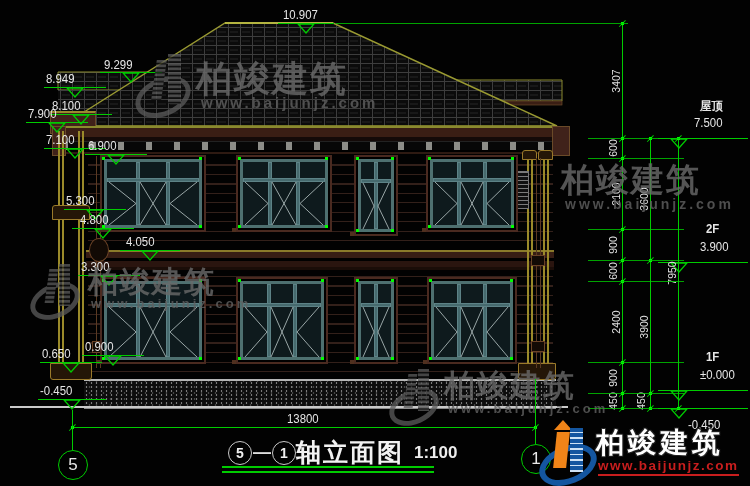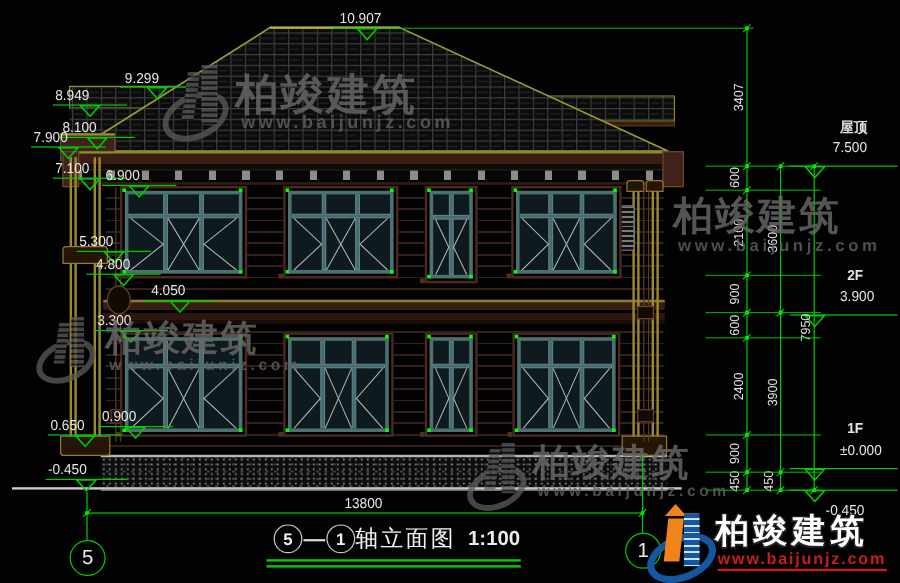--- a/index.html
+++ b/index.html
@@ -45,21 +45,21 @@
   .logo-ring{position:absolute;border:6px solid #1456a0;border-radius:50%;transform:rotate(-22deg);}
   .logo-bar-o{position:absolute;background:#f08418;transform:skewX(-6deg);}
   .logo-bar-b{position:absolute;background:repeating-linear-gradient(180deg,#1456a0 0 4px,#cfe2f4 4px 5.5px);}
   .logo-roof{position:absolute;width:0;height:0;border-left:9px solid transparent;border-right:9px solid transparent;border-bottom:10px solid #f08418;}
   .logo-brand{position:absolute;color:#fff;font-weight:bold;letter-spacing:4px;
       text-shadow:1px 1px 0 #222,-1px -1px 0 #222,1px -1px 0 #222,-1px 1px 0 #222;}
   .logo-url{position:absolute;color:#c81e1e;font-weight:bold;letter-spacing:1.5px;}
   
   .tcirc{display:inline-flex;align-items:center;justify-content:center;width:22px;height:22px;border:1.5px solid #c8c8c8;
          border-radius:50%;color:#f0f0f0;font-size:14px;font-weight:bold;}
-  .tname{color:#f2f2f2;font-size:19px;font-weight:normal;letter-spacing:2px;}
+  .tname{color:#f2f2f2;font-size:25px;font-weight:bold;letter-spacing:2px;}
   .tscale{color:#ededed;font-size:17px;font-weight:bold;margin-left:10px;}
   .axis-circ{position:absolute;border:1.5px solid #0c0;border-radius:50%;color:#e8e8e8;
      display:flex;align-items:center;justify-content:center;font-size:17px;background:rgba(0,0,0,.2);}
   .grille{position:absolute;border:1px solid #777;background:repeating-linear-gradient(180deg,#7a7a7a 0 1.5px,#101010 1.5px 4px);}
   .spout{position:absolute;width:1.2px;background:#5a3a22;}
   .clamp{position:absolute;border:1.5px solid #6a4226;background:#120a05;}
 </style>
 </head>
 <body>
 

